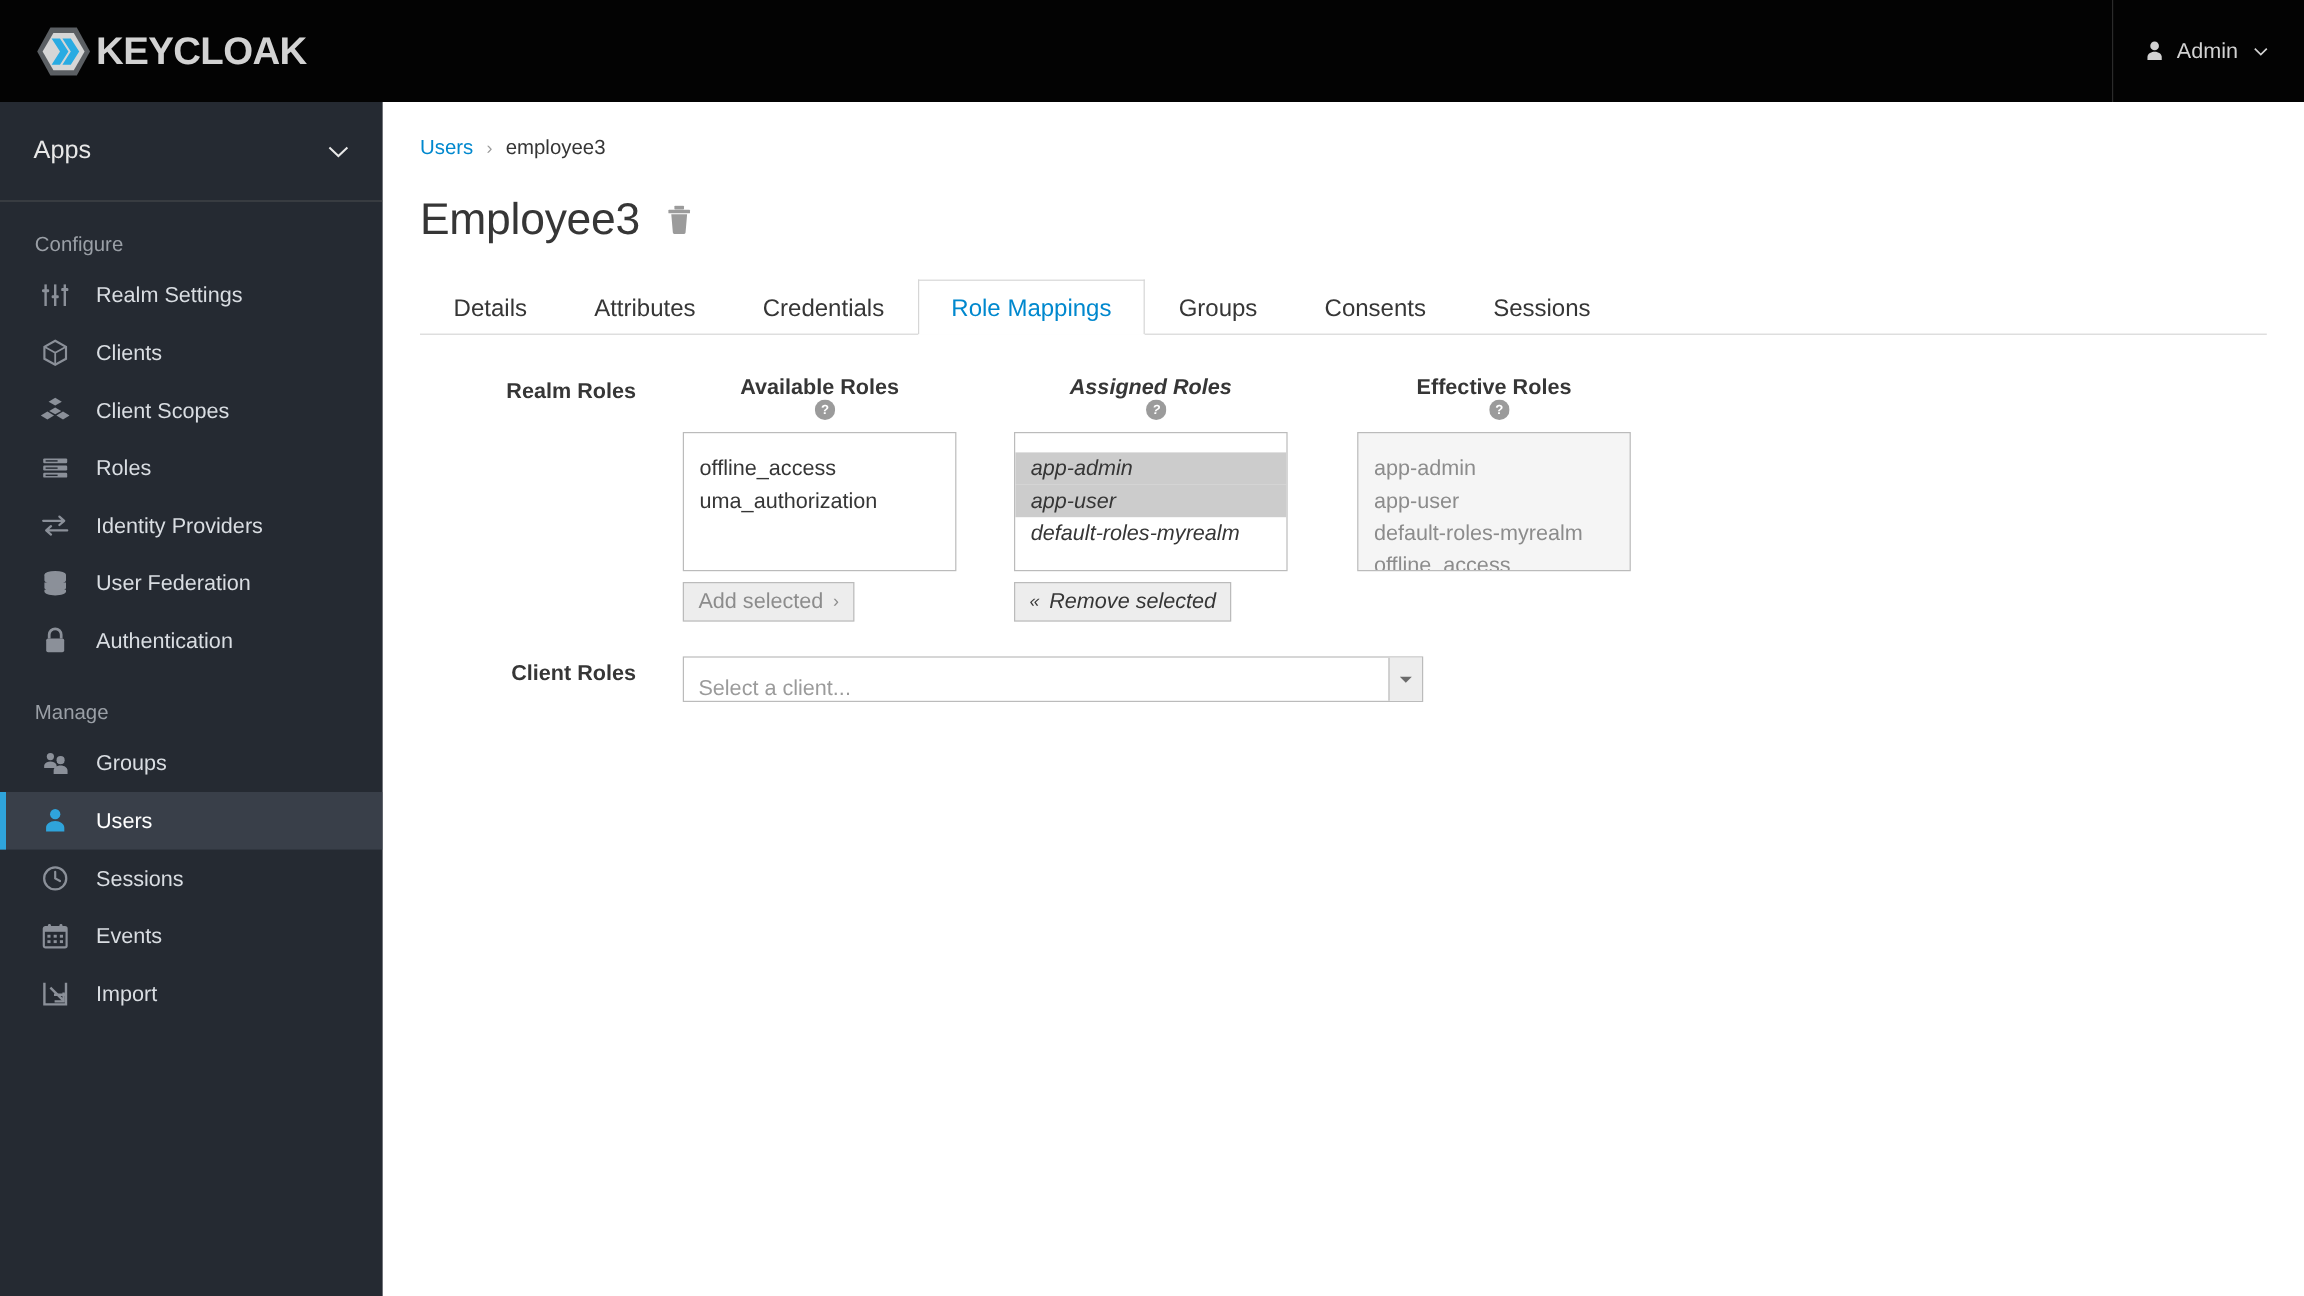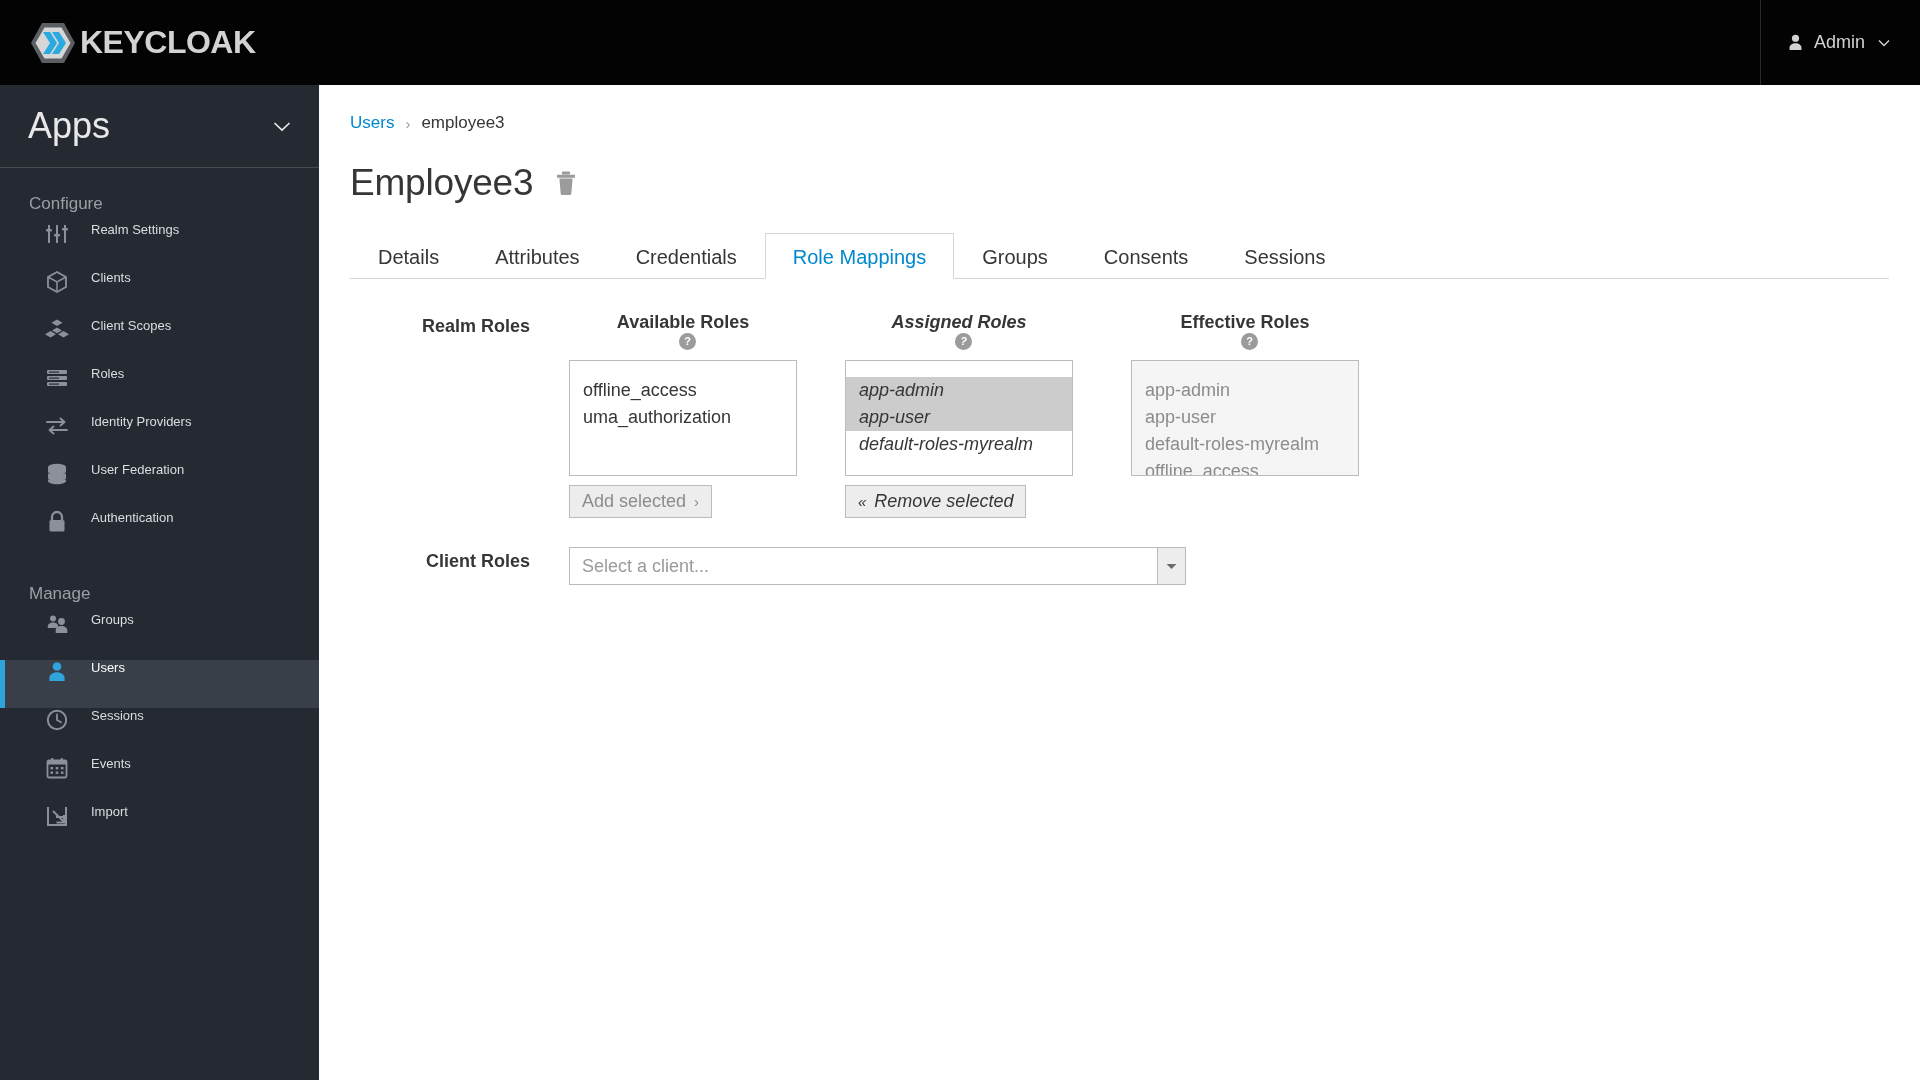--- a/index.html
+++ b/index.html
@@ -46,34 +46,34 @@
     width: 319px; height: 995px;
     background: #252a32;
   }
   .realm-selector {
     height: 83px;
     display: flex; align-items: center;
     padding: 0 28px 0 28px;
     border-bottom: 1px solid #46494d;
     cursor: pointer;
   }
-  .realm-name { color: #e8e8e8; font-size: 36px; flex: 1; font-weight: 300; }
+  .realm-name { color: #e8e8e8; font-size: 21px; flex: 1; font-weight: 300; }
   .realm-caret { width: 18px; height: 11px; fill: #e8e8e8; }
 
   .nav-section-title {
     color: #9a9fa6;
     font-size: 17px;
     padding: 26px 0 8px 29px;
   }
   .nav-item {
-    display: flex; align-items: flex-start;
+    display: flex; align-items: center;
     height: 48px;
-    padding-left: 40px;
+    padding-left: 29px;
     color: #d9dde2;
-    font-size: 13px;
+    font-size: 18px;
     cursor: pointer;
     border-left: 5px solid transparent;
     position: relative;
   }
   .nav-item .nav-icon {
     width: 24px; height: 24px;
     margin-right: 22px;
     flex: 0 0 24px;
     fill: #8b9099;
     display: block;
@@ -204,21 +204,21 @@
   .xfer-btn.enabled { color: #363636; cursor: pointer; }
   .xfer-btn .chev { margin-left: 8px; font-size: 15px; }
   .xfer-btn .chev-l { margin-right: 8px; font-size: 15px; }
 
   
   .client-row { display: flex; align-items: flex-start; margin-top: 29px; }
   .select-wrap {
     width: 617px; height: 38px;
     border: 1px solid #bbbbbb;
     background: #fff;
-    display: flex; align-items: center;
+    display: flex; align-items: flex-end;
     cursor: pointer;
   }
   .select-text {
     flex: 1; padding-left: 12px;
     font-size: 18px; color: #9b9b9b;
   }
   .select-arrow {
     width: 28px; height: 36px;
     background: #ededed;
     border-left: 1px solid #bbbbbb;

